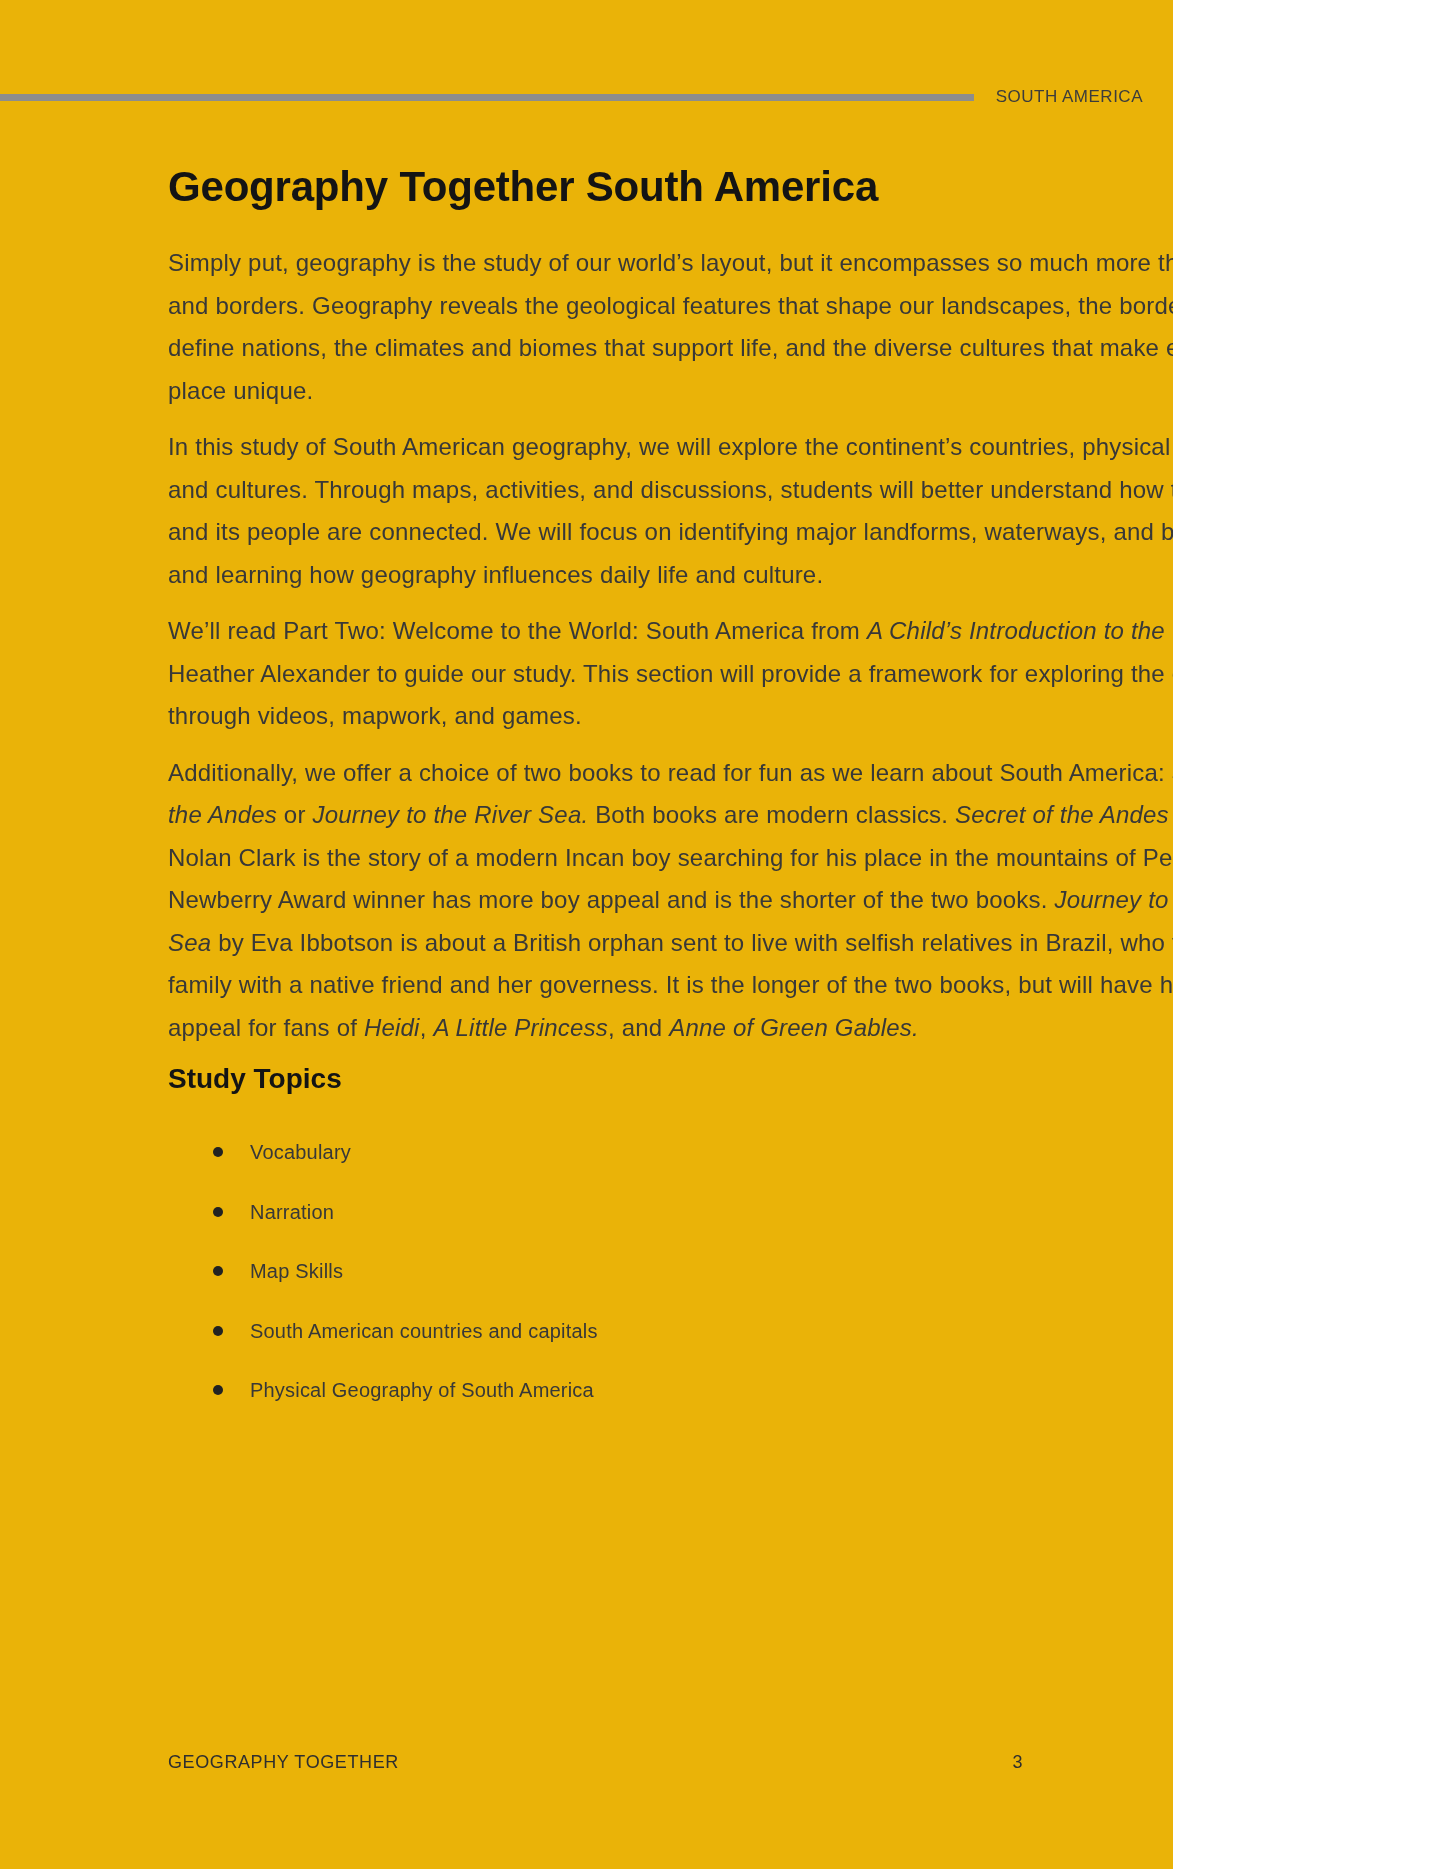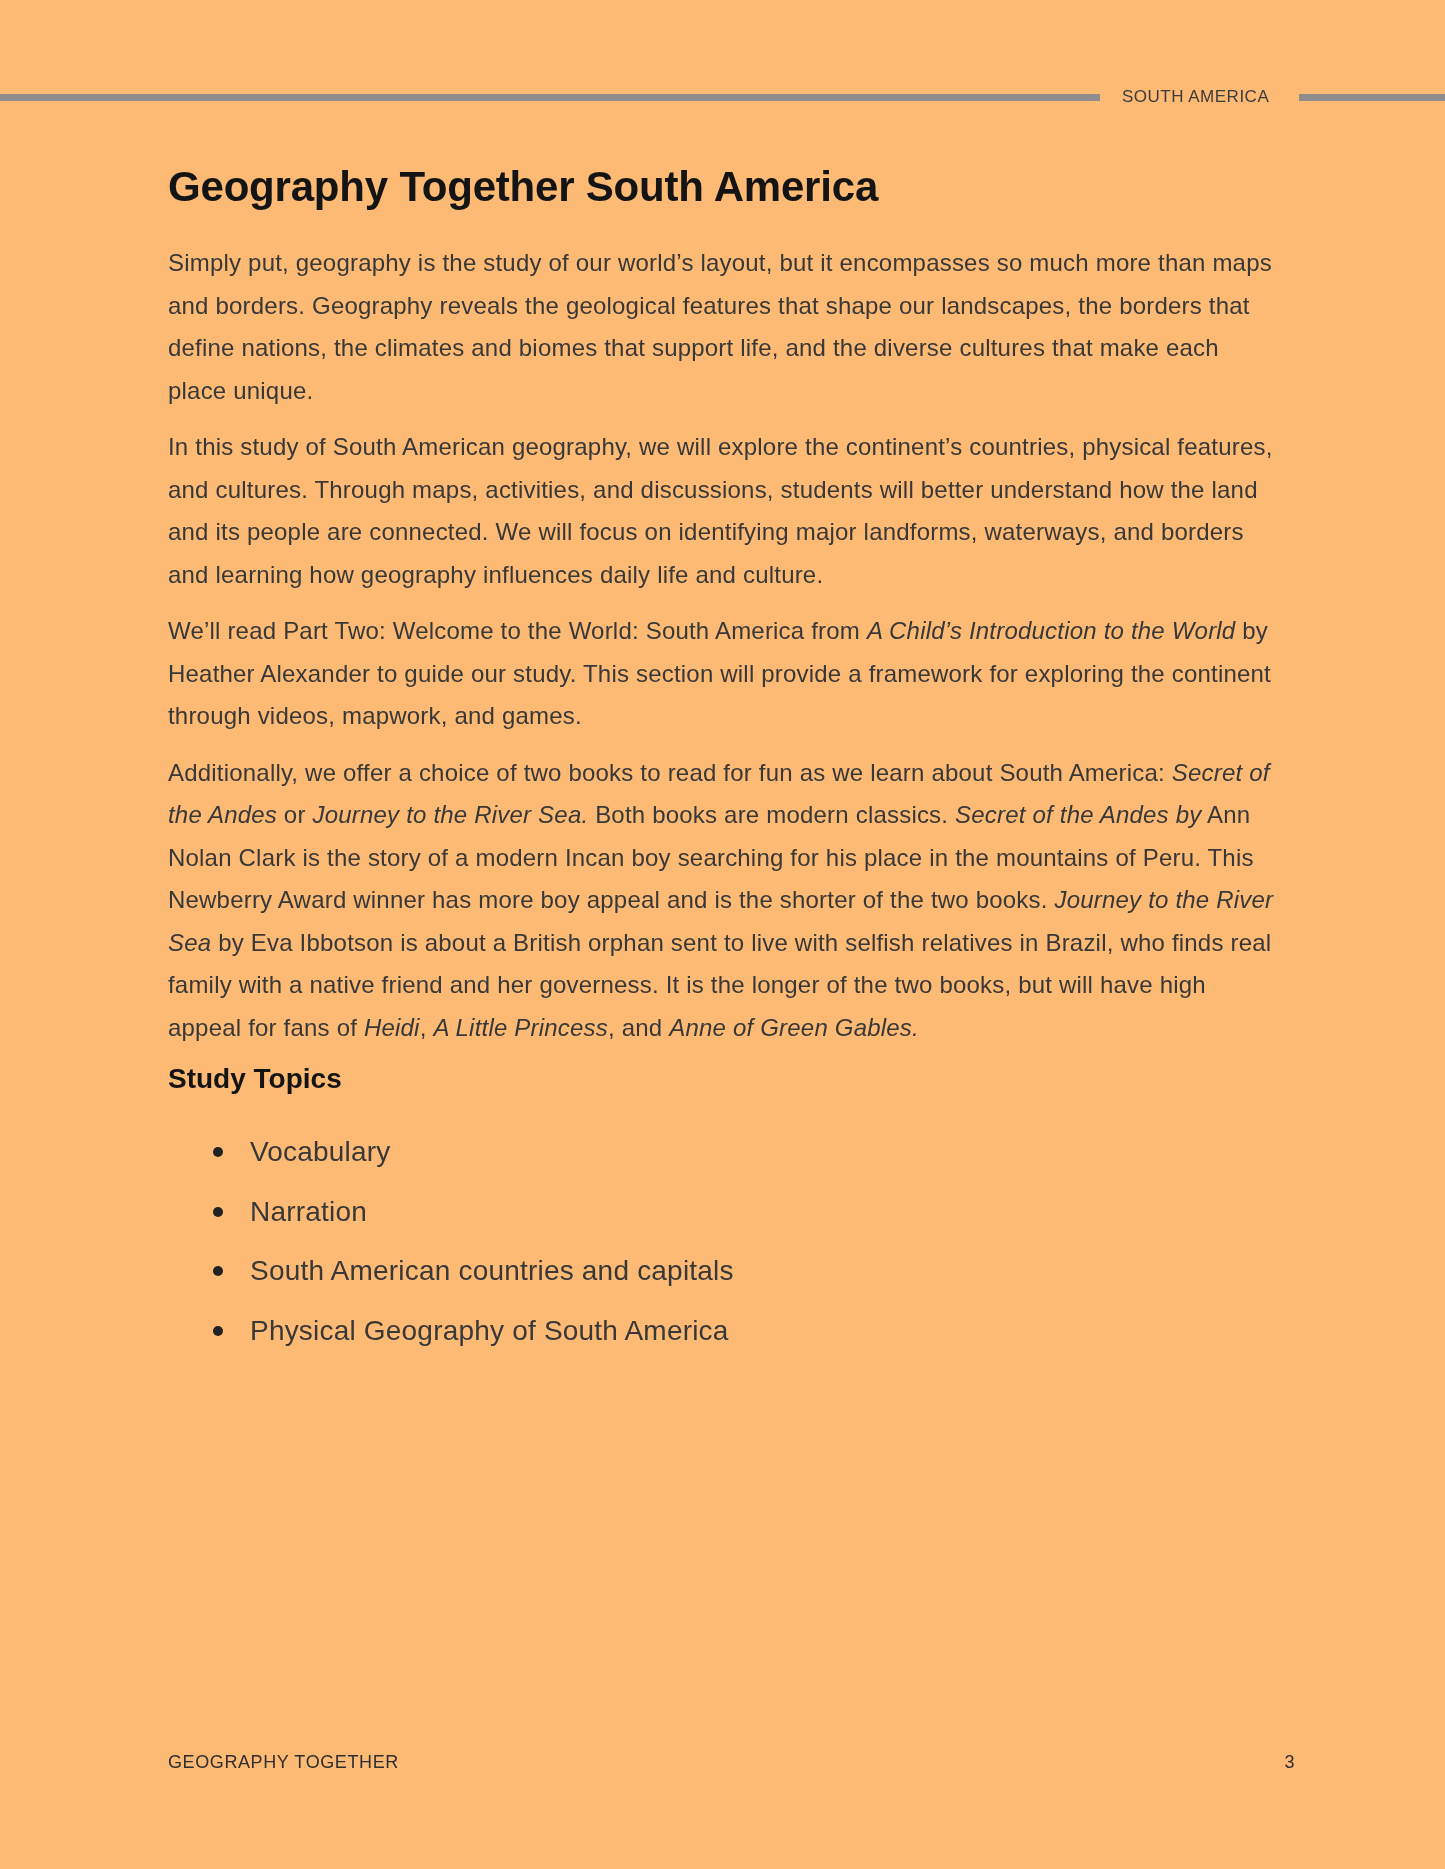--- a/index.html
+++ b/index.html
@@ -4,23 +4,23 @@
 <style>
   :root{
     --rule:#8d8d8d;
     --body-text:#383838;
     --title-text:#141414;
     --muted-text:#3c3c3c;
   }
   html,body{margin:0;padding:0;background:#ffffff;}
   .page{
     position:relative;
-    width:1445px;
+    width:1173px;
     height:1869px;
-    background:#fdba74;
+    background:#eab308;
     font-family:"Liberation Sans", sans-serif;
     overflow:hidden;
   }
   
   .page-header{
     position:absolute;
     top:83px; left:0; right:0;
     height:28px;
     display:flex;
     align-items:center;
@@ -66,21 +66,21 @@
   }
   .topics{
     margin:36px 0 0 0;
     padding:0;
     list-style:none;
   }
   .topics li{
     position:relative;
     padding-left:82px;
     margin-bottom:17px;
-    font-size:28px;
+    font-size:20px;
     line-height:42.5px;
     letter-spacing:0.2px;
     color:var(--body-text);
   }
   .topics .bullet{
     position:absolute;
     left:45px; top:16px;
     width:10px; height:10px;
     border-radius:50%;
     background:#222222;
@@ -117,20 +117,21 @@
         <p><span>In this study of South American geography, we will explore the continent’s countries, physical features, and cultures. Through maps, activities, and discussions, students will better understand how the land and its people are connected. We will focus on identifying major landforms, waterways, and borders and learning how geography influences daily life and culture.</span></p>
         <p><span>We’ll read Part Two: Welcome to the World: South America from </span><em>A Child’s Introduction to the World</em><span> by Heather Alexander to guide our study. This section will provide a framework for exploring the continent through videos, mapwork, and games.</span></p>
         <p><span>Additionally, we offer a choice of two books to read for fun as we learn about South America: </span><em>Secret of the Andes</em><span> or </span><em>Journey to the River Sea.</em><span> Both books are modern classics. </span><em>Secret of the Andes by</em><span> Ann Nolan Clark is the story of a modern Incan boy searching for his place in the mountains of Peru. This Newberry Award winner has more boy appeal and is the shorter of the two books. </span><em>Journey to the River Sea</em><span> by Eva Ibbotson is about a British orphan sent to live with selfish relatives in Brazil, who finds real family with a native friend and her governess. It is the longer of the two books, but will have high appeal for fans of </span><em>Heidi</em><span>, </span><em>A Little Princess</em><span>, and </span><em>Anne of Green Gables.</em></p>
       </div>
 
     <h2 class="section-heading">Study Topics</h2>
 
     <ul id="topics" class="topics">
         <li><span class="bullet"></span><span>Vocabulary</span></li>
         <li><span class="bullet"></span><span>Narration</span></li>
+        <li><span class="bullet"></span><span>Map Skills</span></li>
         <li><span class="bullet"></span><span>South American countries and capitals</span></li>
         <li><span class="bullet"></span><span>Physical Geography of South America</span></li>
       </ul>
   </main>
 
   <footer class="page-footer">
     <span>GEOGRAPHY TOGETHER</span>
     <span>3</span>
   </footer>
 

